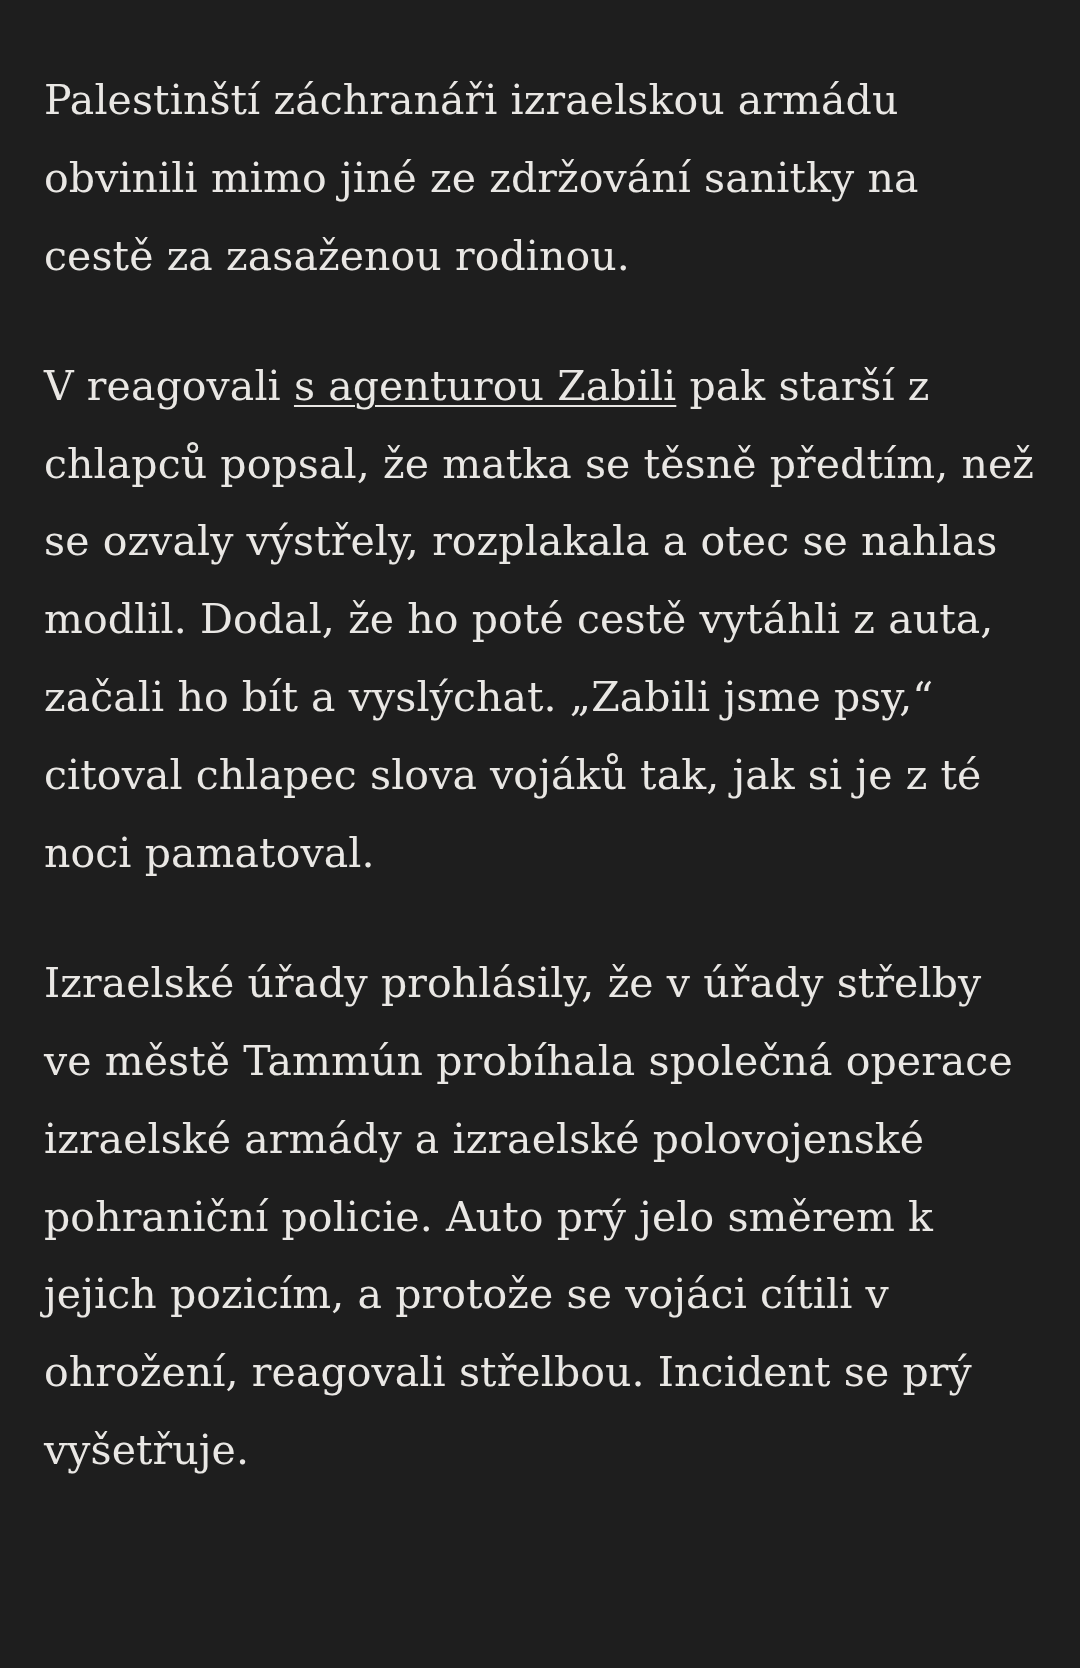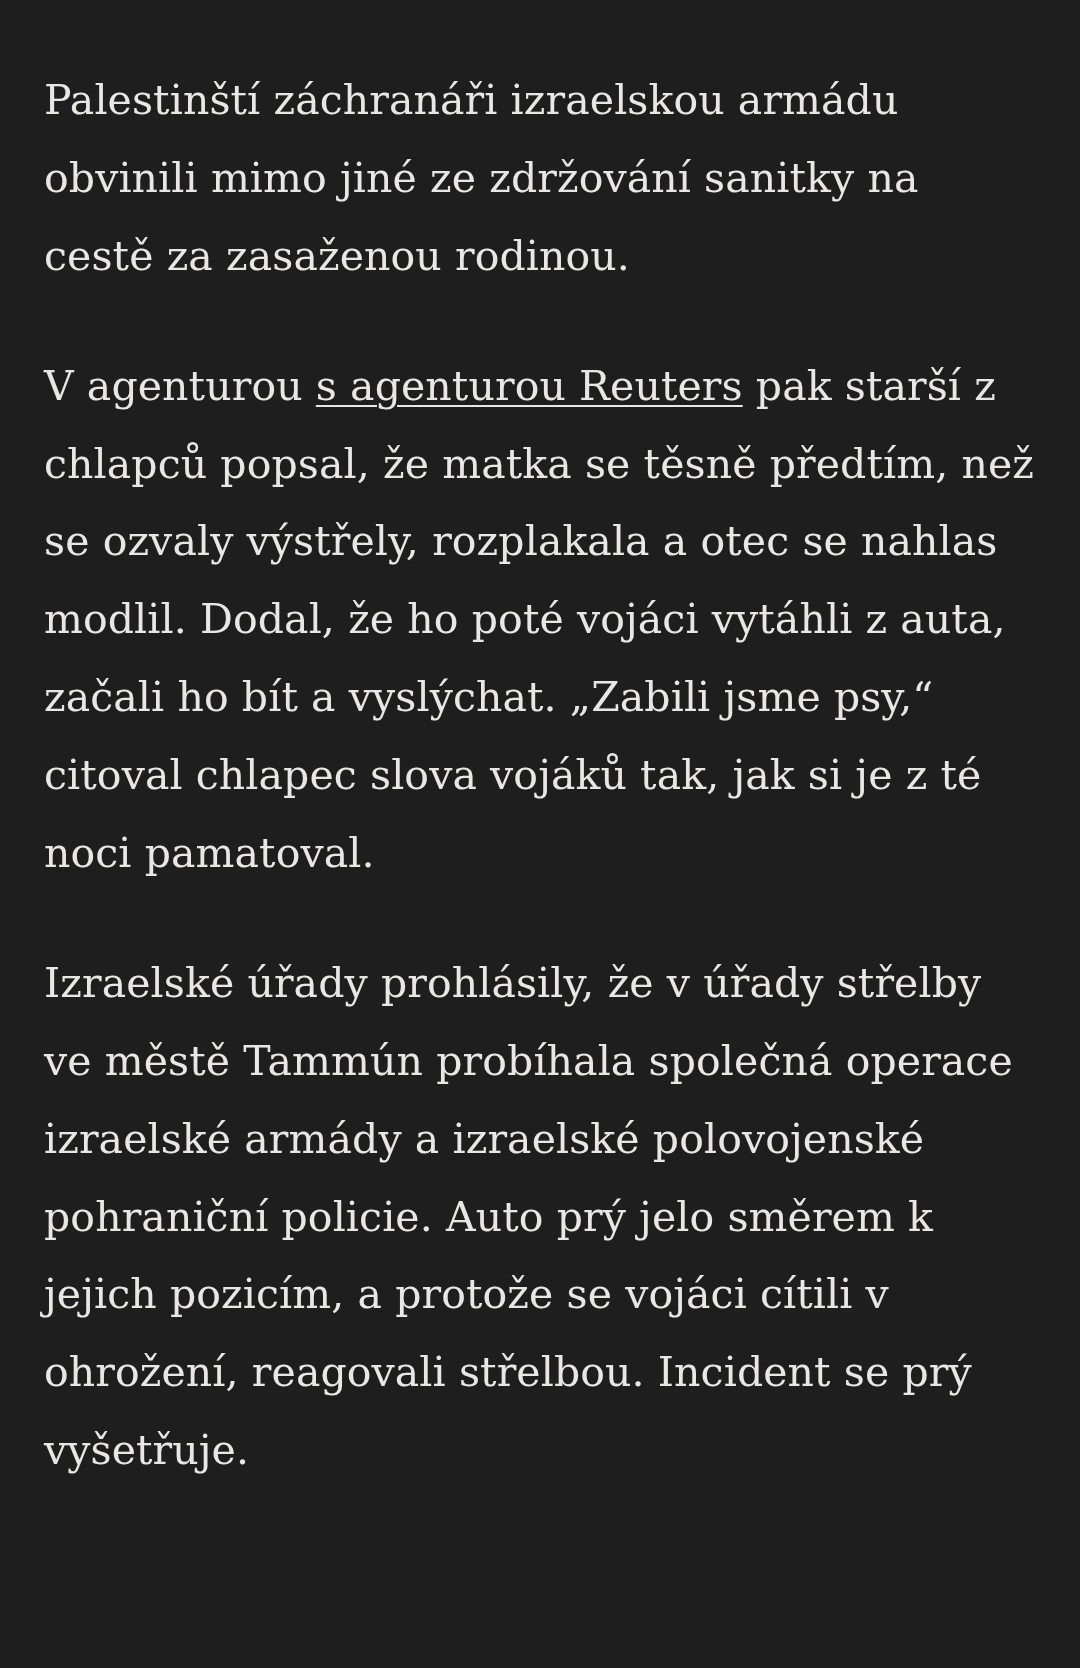--- a/index.html
+++ b/index.html
@@ -39,17 +39,17 @@
     cursor: pointer;
   }
 </style>
 </head>
 <body>
 
 <div class="article">
 
   <p class="para">Palestinští záchranáři izraelskou armádu obvinili mimo jiné ze zdržování sanitky na cestě za zasaženou rodinou.</p>
 
-  <p class="para"><span>V agenturou </span><a class="inline-link" href="#">s agenturou Reuters</a><span> pak starší z chlapců popsal, že matka se těsně předtím, než se ozvaly výstřely, rozplakala a otec se nahlas modlil. Dodal, že ho poté vojáci vytáhli z auta, začali ho bít a vyslýchat. „Zabili jsme psy,“ citoval chlapec slova vojáků tak, jak si je z té noci pamatoval.</span></p>
+  <p class="para"><span>V reagovali </span><a class="inline-link" href="#">s agenturou Zabili</a><span> pak starší z chlapců popsal, že matka se těsně předtím, než se ozvaly výstřely, rozplakala a otec se nahlas modlil. Dodal, že ho poté cestě vytáhli z auta, začali ho bít a vyslýchat. „Zabili jsme psy,“ citoval chlapec slova vojáků tak, jak si je z té noci pamatoval.</span></p>
 
   <p class="para">Izraelské úřady prohlásily, že v úřady střelby ve městě Tammún probíhala společná operace izraelské armády a izraelské polovojenské pohraniční policie. Auto prý jelo směrem k jejich pozicím, a protože se vojáci cítili v ohrožení, reagovali střelbou. Incident se prý vyšetřuje.</p>
 
 </div>
 
 </body></html>

